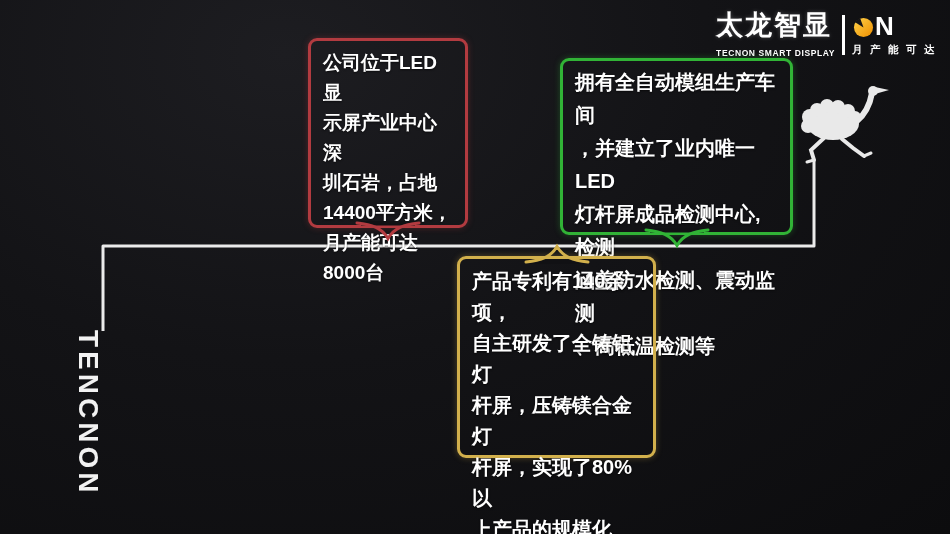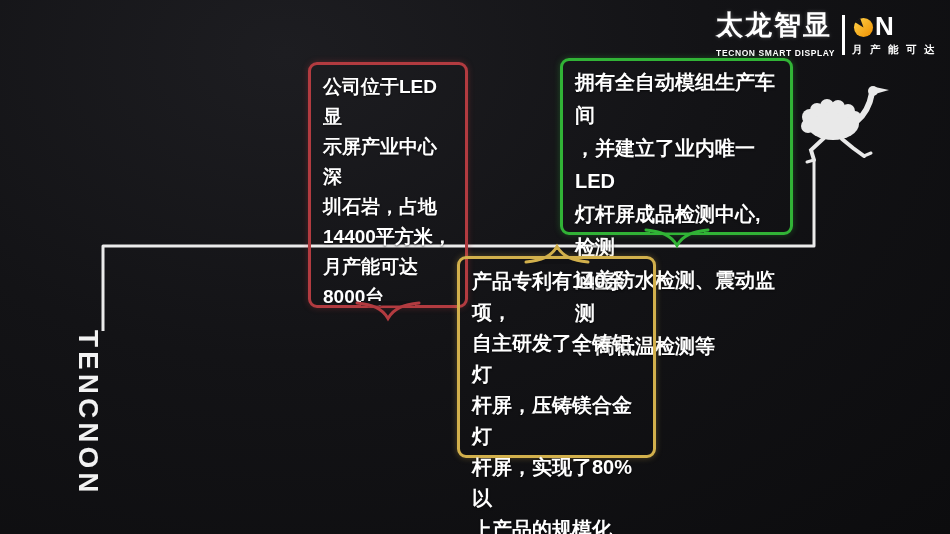--- a/index.html
+++ b/index.html
@@ -33,21 +33,21 @@
     position: absolute; left: 72px; top: 330px; height: 155px;
     writing-mode: vertical-lr; text-orientation: mixed;
     color: #f2f2f2; font-weight: bold; font-size: 28px; letter-spacing: 4px;
   }
   
   .callout { position: absolute; border: 3px solid; border-radius: 9px; }
   .callout-text {
     white-space: pre-line; color: #fff; font-weight: bold;
     text-shadow: 0 1px 2px rgba(0,0,0,.6);
   }
-  .callout.red    { left: 308px; top: 38px;  width: 160px; height: 246px; border-color: #b23b40; box-shadow: 0 0 6px rgba(178,59,64,.35); margin-top: 24px; }
+  .callout.red    { left: 308px; top: 38px;  width: 160px; height: 190px; border-color: #b23b40; box-shadow: 0 0 6px rgba(178,59,64,.35); }
   .callout.red .callout-text { padding: 7px 12px; font-size: 19px; line-height: 30px; }
   .callout.green  { left: 560px; top: 58px;  width: 233px; height: 177px; border-color: #31b336; box-shadow: 0 0 6px rgba(49,179,54,.35); }
   .callout.green .callout-text { padding: 5px 12px; font-size: 20px; line-height: 33px; }
   .callout.blue   { left: 173px; top: 258px; width: 157px; height: 206px; border-color: #3e84c6; box-shadow: 0 0 6px rgba(62,132,198,.35); }
   .callout.blue .callout-text { padding: 7px 12px; font-size: 20px; line-height: 32px; }
   .callout.yellow { left: 457px; top: 256px; width: 199px; height: 202px; border-color: #d2b04c; box-shadow: 0 0 6px rgba(210,176,76,.35); }
   .callout.yellow .callout-text { padding: 7px 12px; font-size: 20px; line-height: 31px; }
   
   svg.tail { position: absolute; left: calc(50% - 32px); width: 64px; height: 20px; overflow: visible; }
   svg.tail.down { bottom: -15.5px; }

